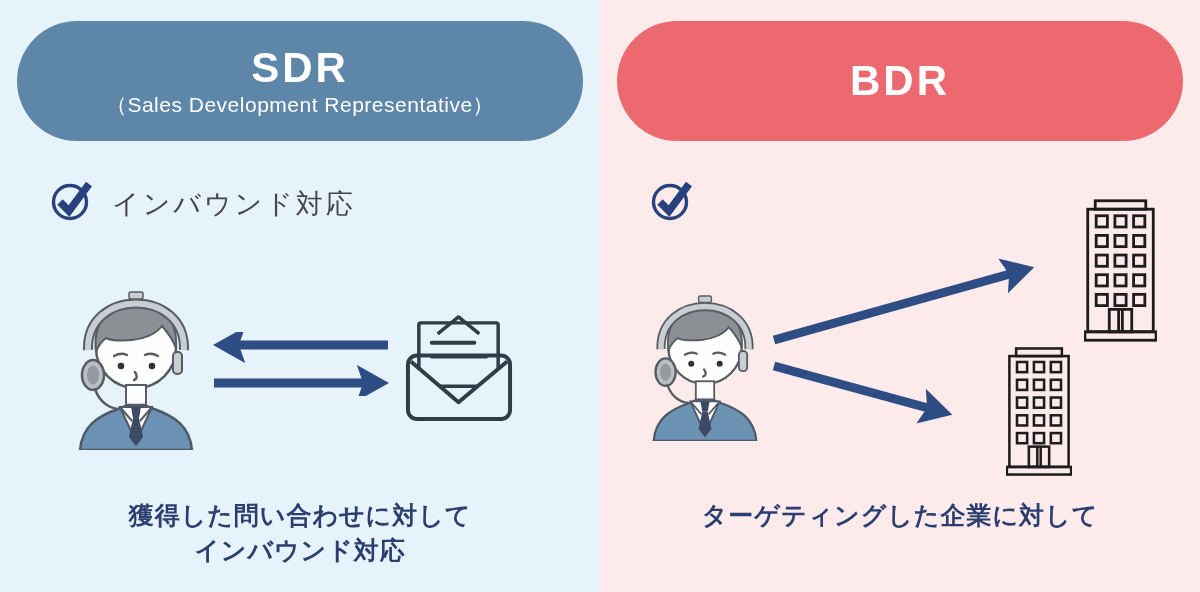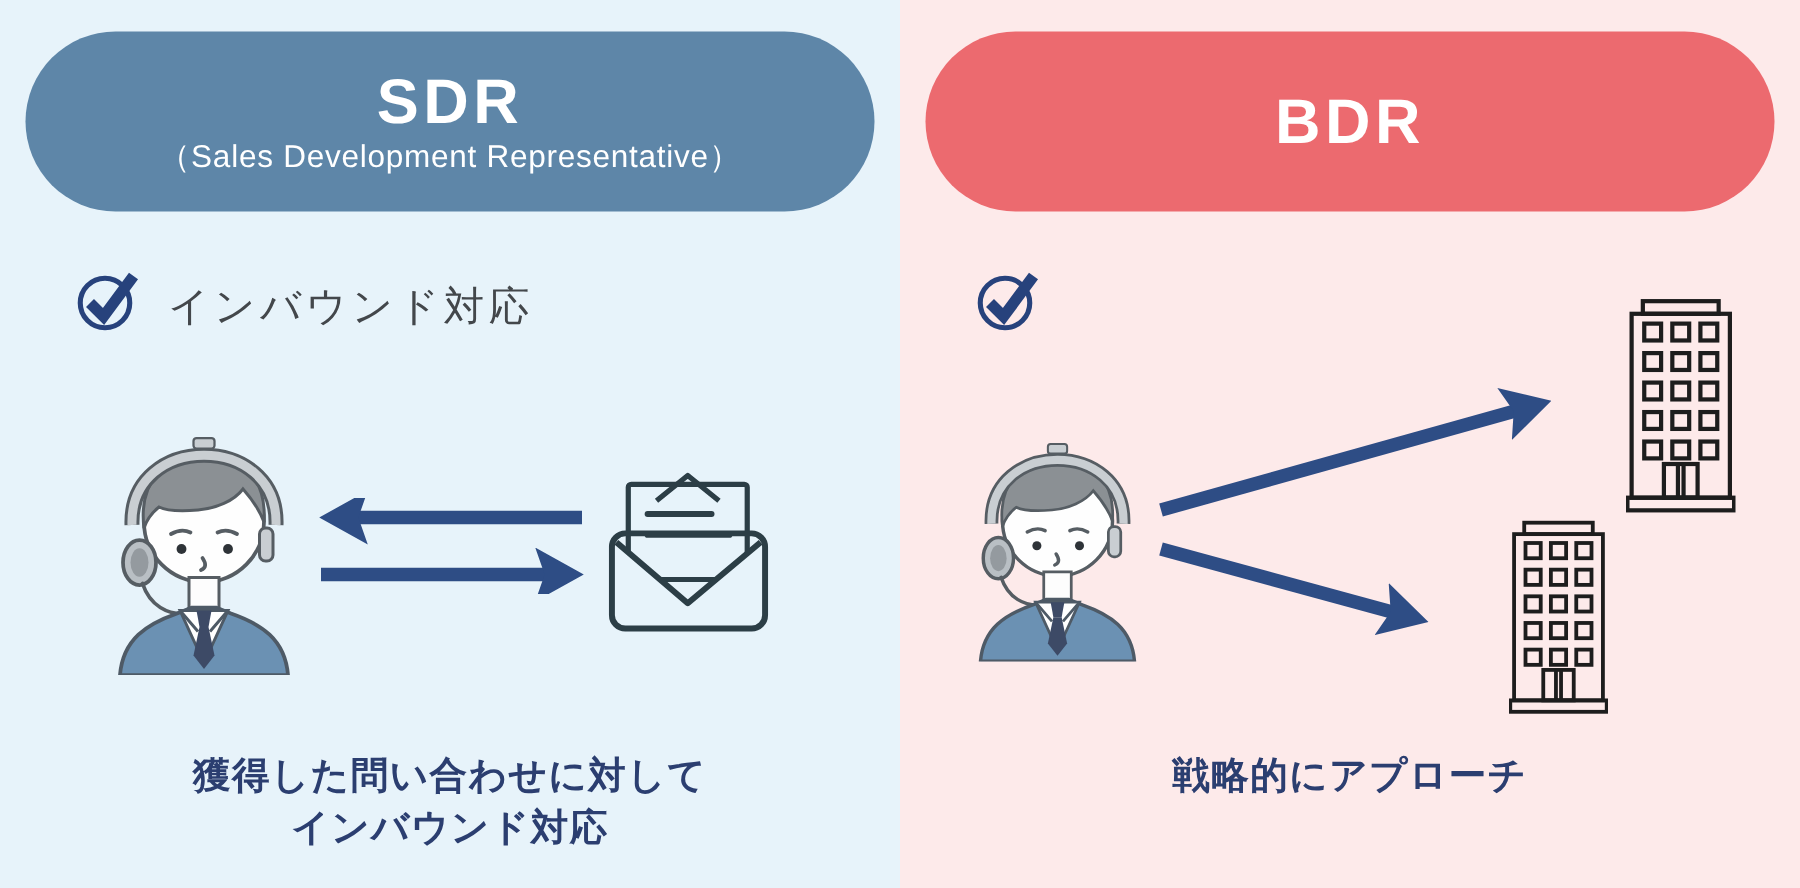--- a/index.html
+++ b/index.html
@@ -23,21 +23,21 @@
   .panel.sdr .pill{background:var(--sdr-header);}
   .panel.bdr .pill{background:var(--bdr-header);gap:12px;}
   .pill-title{color:var(--header-text);font-size:42px;font-weight:bold;letter-spacing:3px;line-height:1;}
   .pill-sub{color:var(--header-text);font-size:21px;letter-spacing:0.5px;line-height:1;}
 
   .feature{position:absolute;top:176px;left:50px;display:flex;align-items:flex-end;gap:16px;}
   .feature-label{font-size:27px;color:var(--feature-text);letter-spacing:3px;}
 
   .abs{position:absolute;}
   .caption{position:absolute;left:0;right:0;top:500px;text-align:center;
-           font-size:25px;font-weight:bold;color:var(--caption);line-height:1.4;letter-spacing:1px;}
+           font-size:25px;font-weight:bold;color:var(--caption);line-height:1.4;letter-spacing:1px;font-family:Liberation Mono, monospace;}
 
   
   .o{stroke:var(--outline);stroke-width:2.5;fill:none;stroke-linecap:round;}
   .arrow-line{stroke:var(--arrow);stroke-width:9;fill:none;}
   .arrow-head{fill:var(--arrow);}
   .env{stroke:var(--envelope);fill:none;stroke-linejoin:round;}
   .bld{stroke:var(--building);stroke-width:3;fill:none;}
 </style>
 </head>
 <body>
@@ -204,16 +204,16 @@
           <rect x="33" y="103" width="12" height="12"></rect>
           <rect x="53" y="103" width="12" height="12"></rect>
       </g>
       <rect x="27" y="119" width="24" height="24" class="bld"></rect>
       <line x1="37" y1="119" x2="37" y2="143" class="bld"></line>
       <line x1="41" y1="119" x2="41" y2="143" class="bld"></line>
       <rect x="1" y="143" width="76" height="9" class="bld"></rect>
     </svg>
 
     <div class="caption">
-      <div>戦略的にアプローチ</div>
+      <div>ターゲティングした企業に対して</div>
     </div>
   </section>
 </div>
 
 </body></html>

